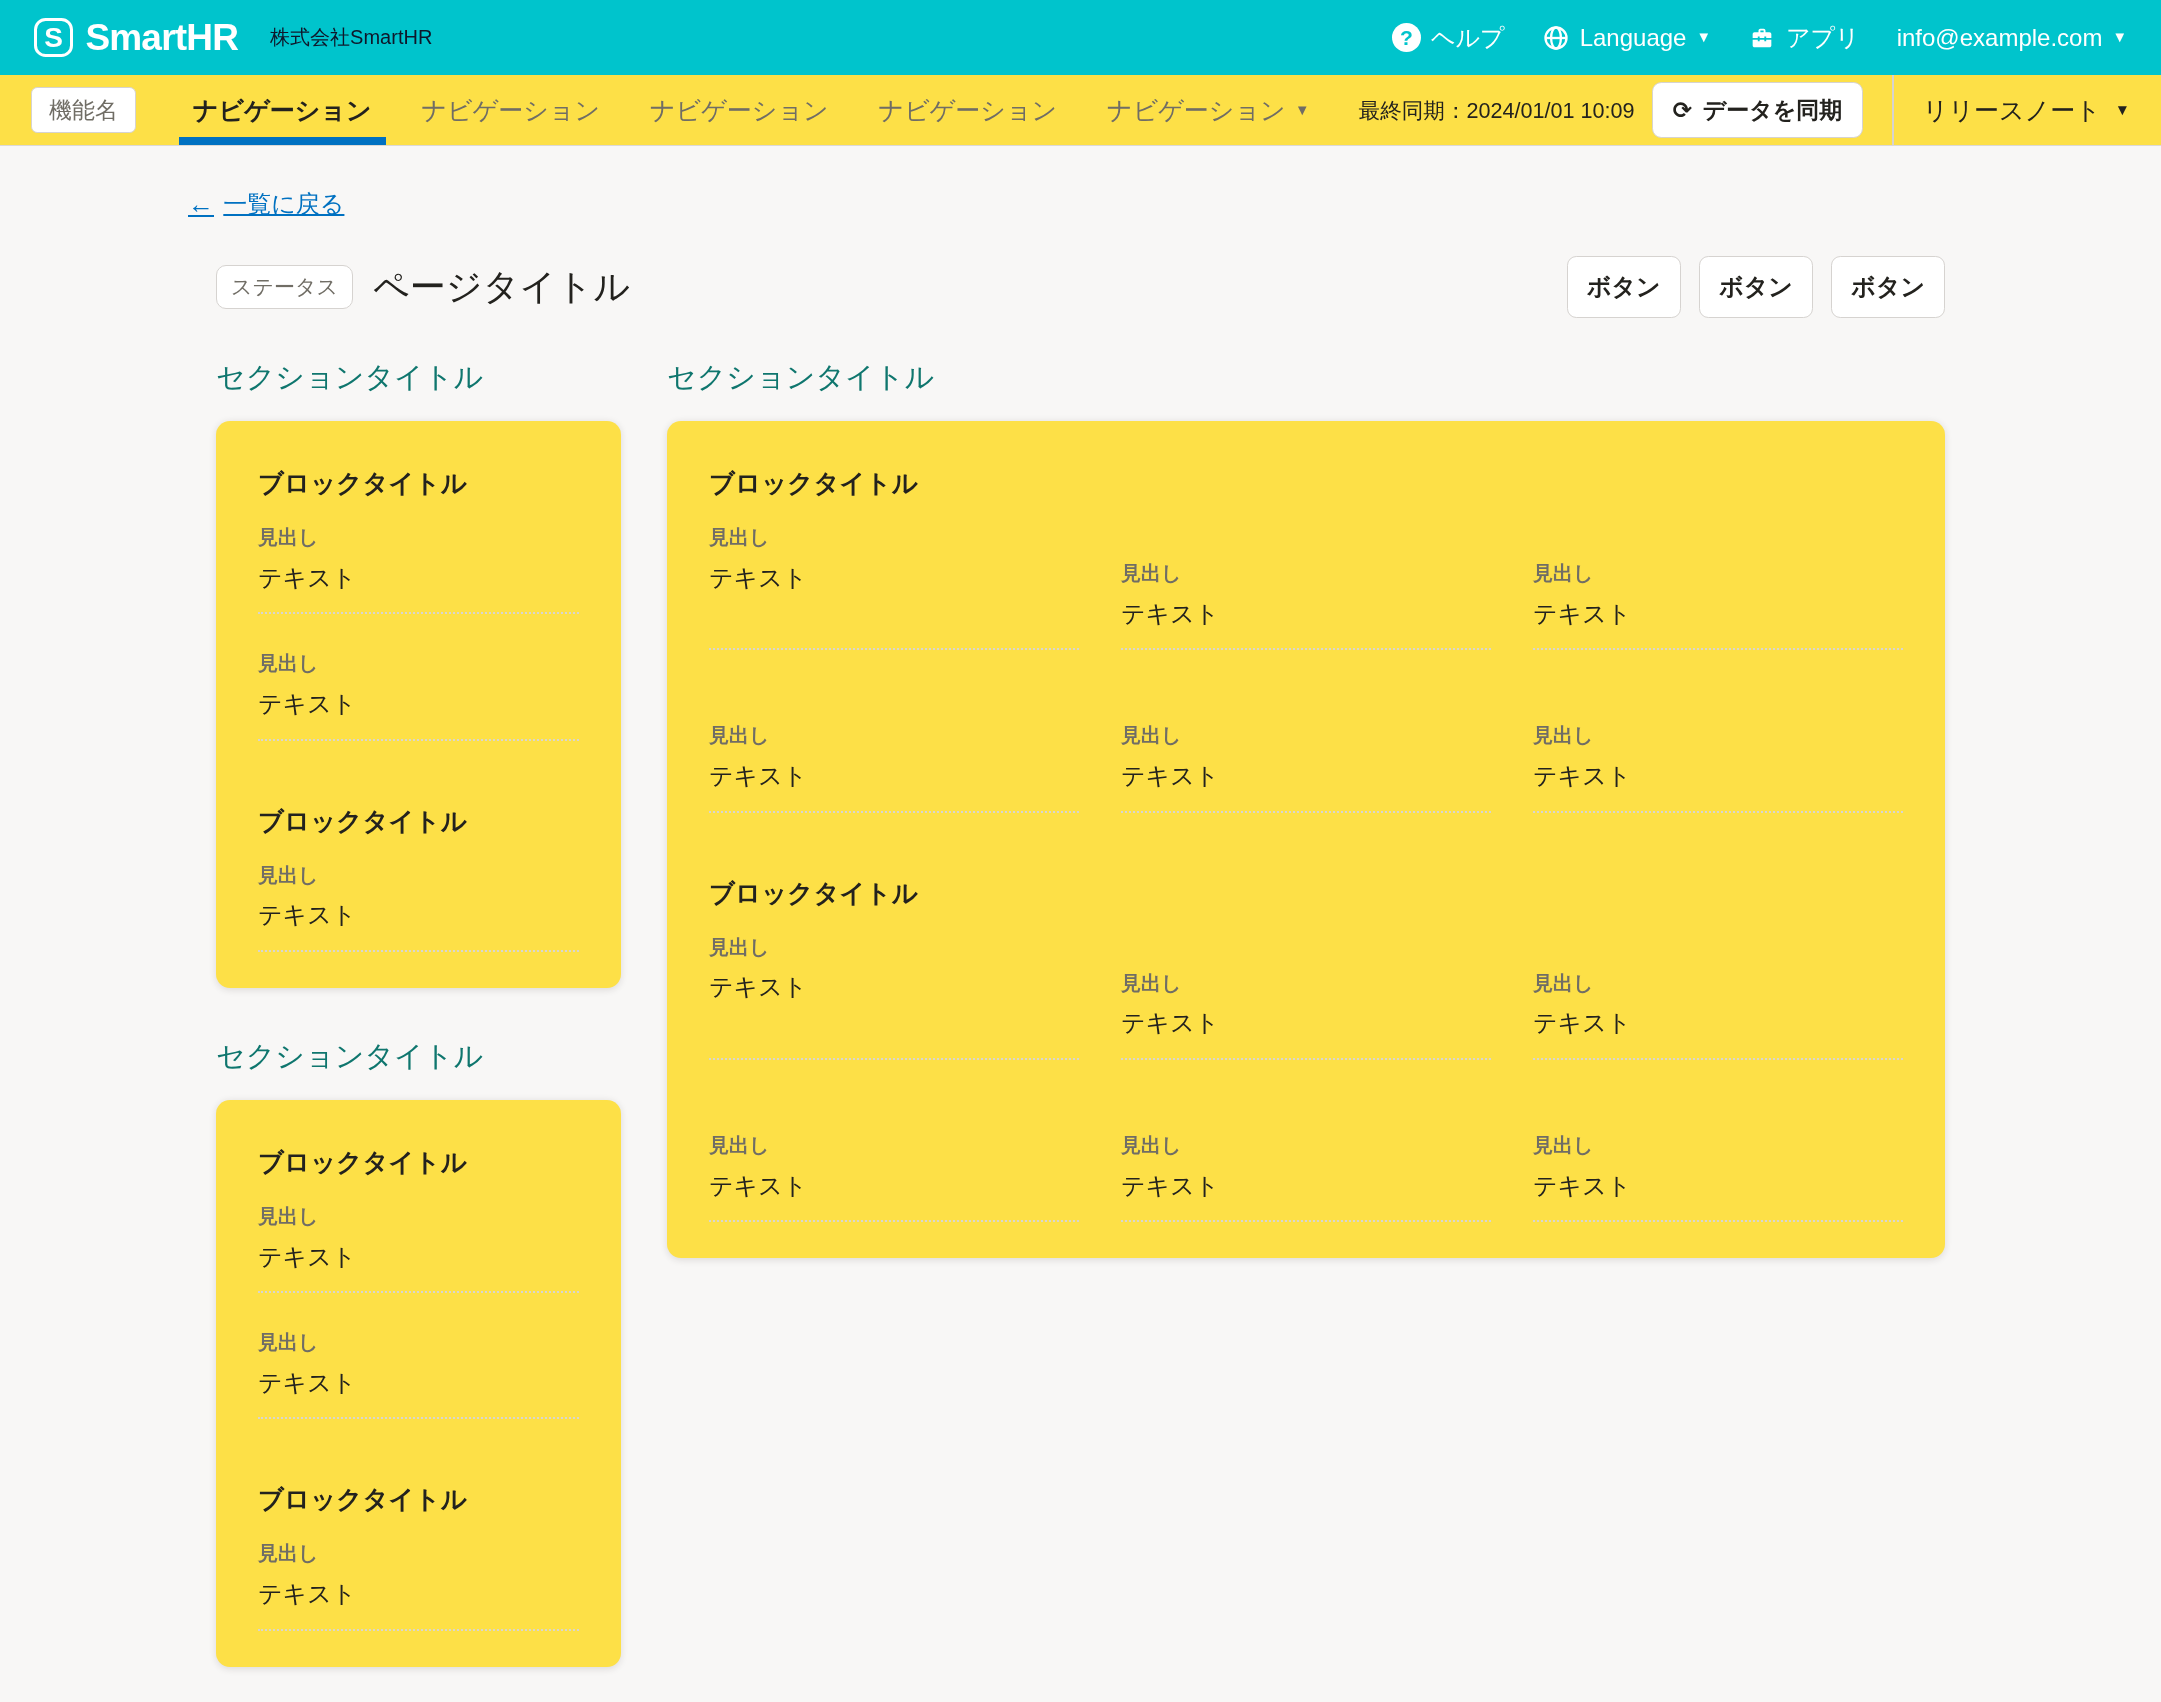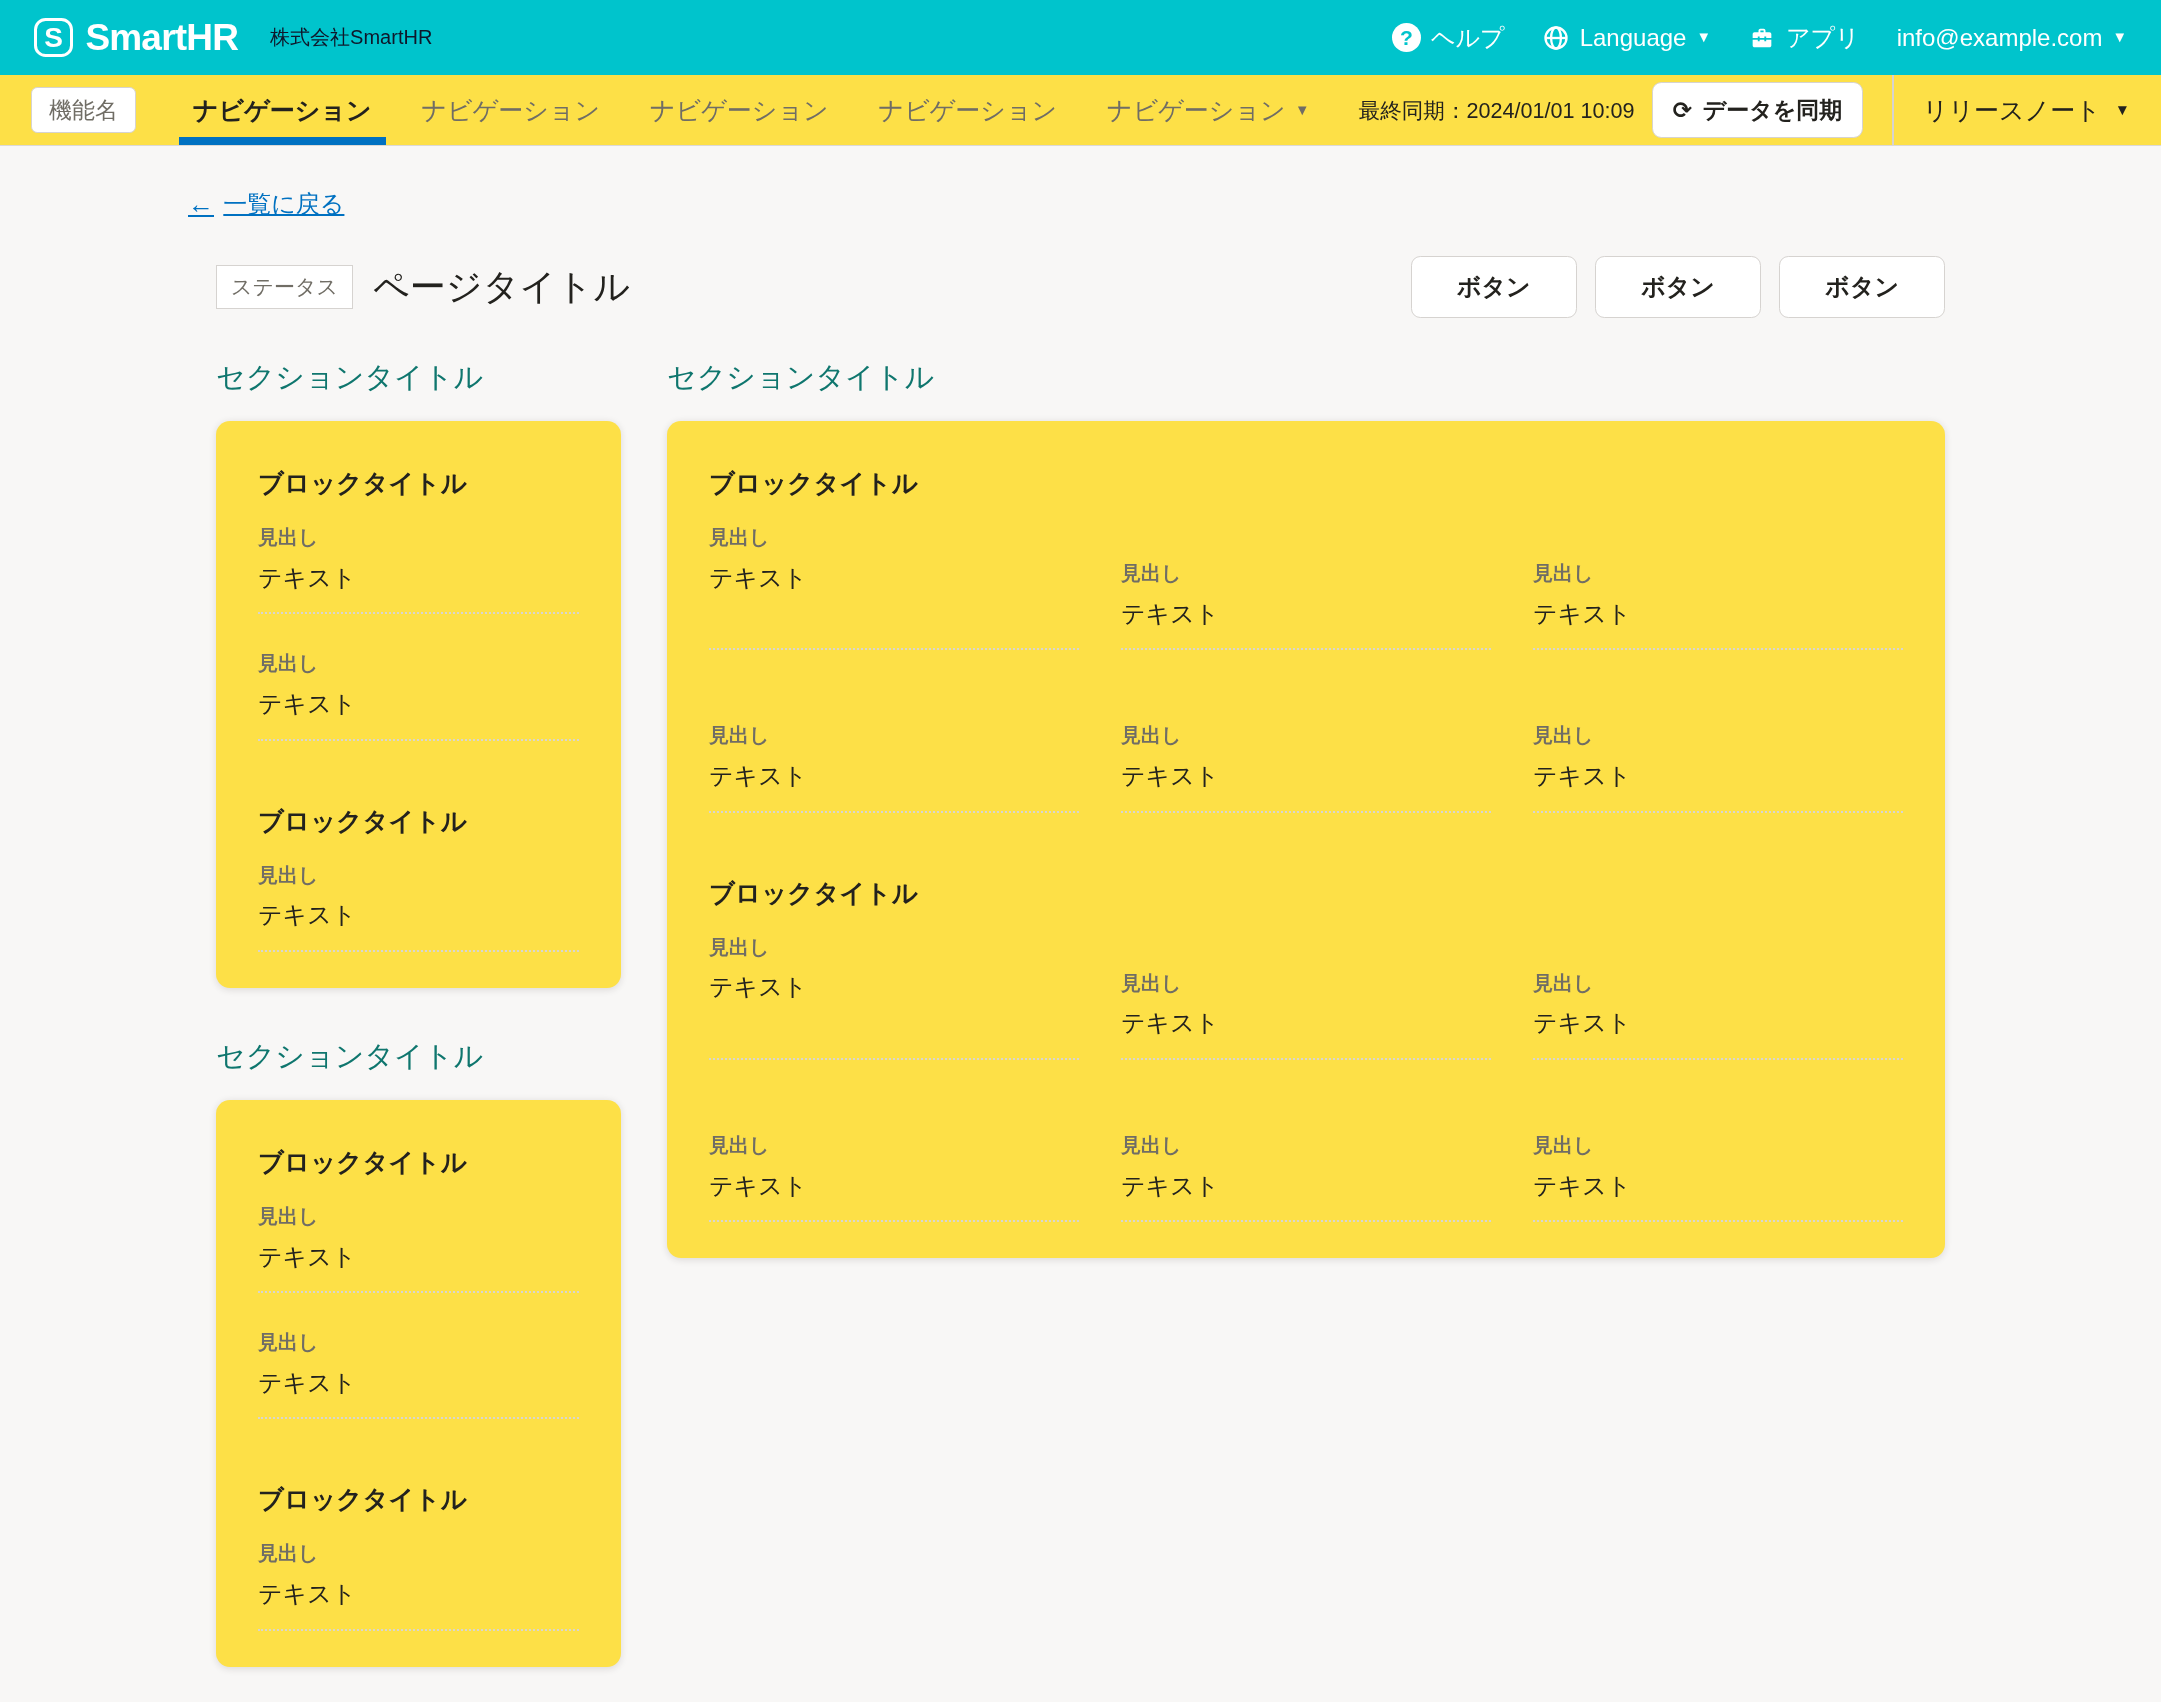--- a/index.html
+++ b/index.html
@@ -76,29 +76,29 @@
   main { padding: 42px 216px 0 216px; }
   .back-link {
     display: inline-flex; align-items: center; gap: 9.3px;
     color: #0071c1; font-size: 24px; text-decoration: underline;
     margin-left: -28px;
   }
   .back-arrow { font-size: 26px; text-decoration: none; }
 
   .title-row { display: flex; align-items: center; margin-top: 36px; }
   .status-badge {
-    border: 1.5px solid #d6d3d0; border-radius: 0; background: #fff;
+    border: 1.5px solid #d6d3d0; border-radius: 10px; background: #fff;
     color: #706d65; font-size: 21px; padding: 7px 14px; margin-right: 20px;
     white-space: nowrap;
   }
   .page-title { font-size: 36px; font-weight: normal; margin: 0; }
   .actions { margin-left: auto; display: flex; gap: 18.5px; }
   .action-btn {
     border: 1.5px solid #d6d3d0; background: #fff; border-radius: 9.3px;
-    height: 62px; padding: 0 45px;
+    height: 62px; padding: 0 19px;
     font-size: 24px; font-weight: bold; color: #23221e;
     font-family: inherit; cursor: pointer;
   }
 
   .desc { margin: 28px 0 0; font-size: 24px; line-height: 1.5; max-width: 1729px; }
 
   .columns { display: flex; align-items: flex-start; margin-top: 40px; }
   .col-left { width: 405px; flex: none; }
   .col-right { flex: 1; margin-left: 46px; }
   .col-left section + section { margin-top: 49px; }

